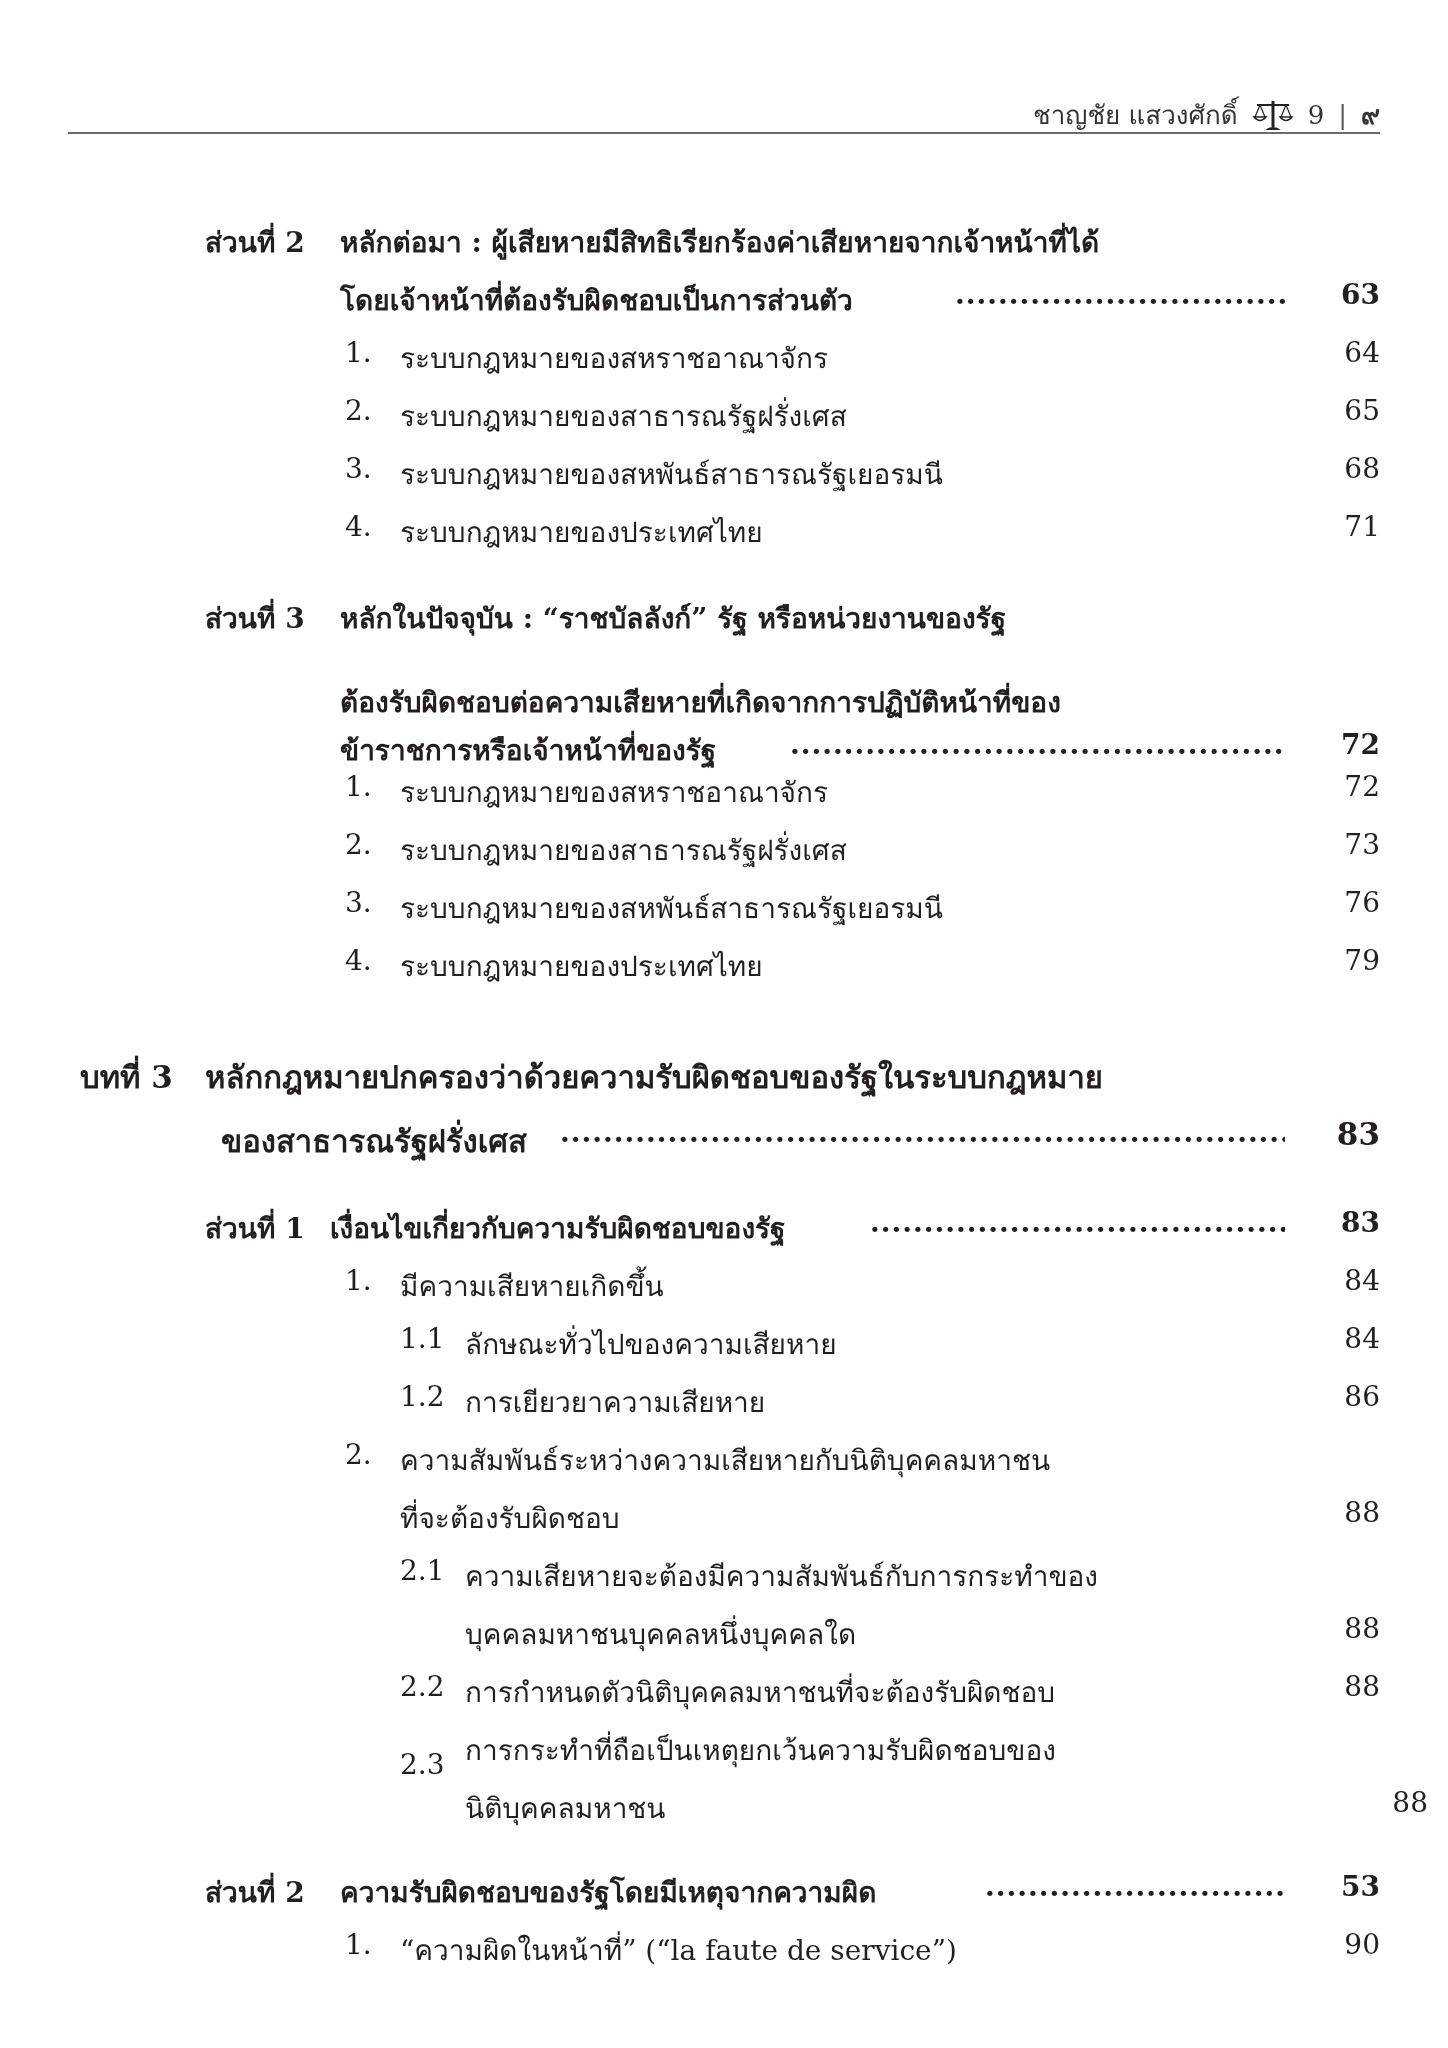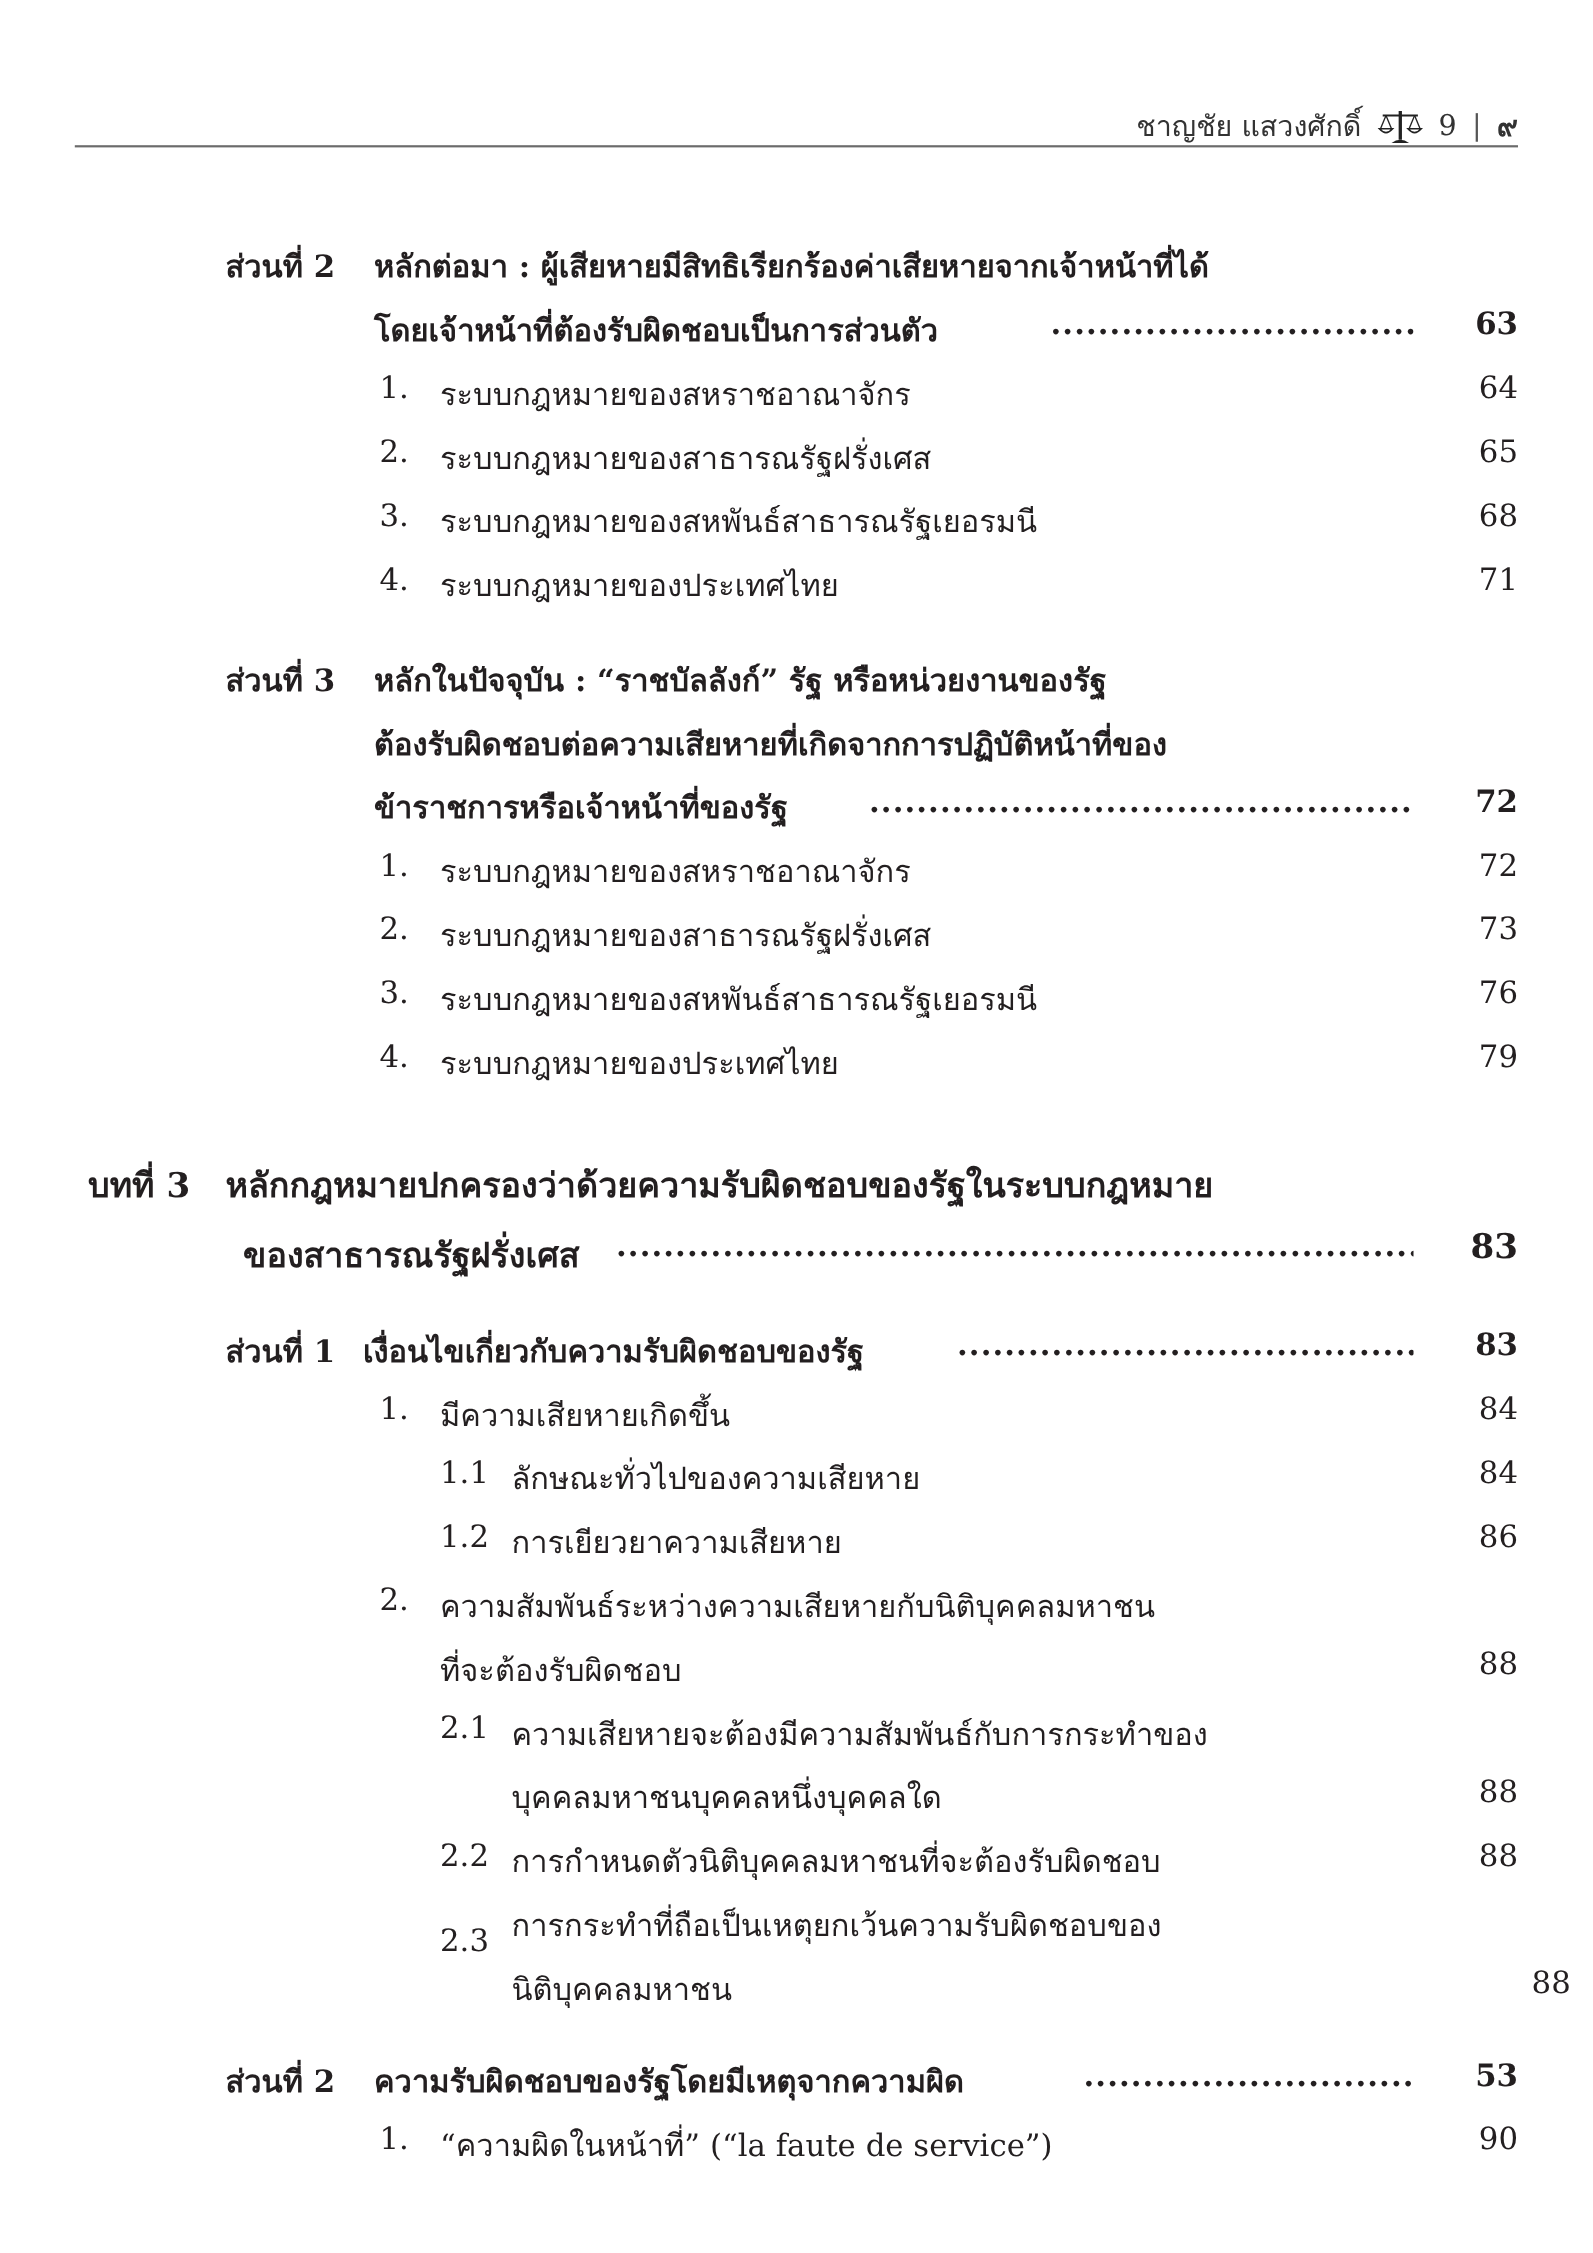--- a/index.html
+++ b/index.html
@@ -89,24 +89,24 @@
   <span class="txt" style="position:absolute;left:345px;">4.</span>
   <span class="txt" style="position:absolute;left:400px;">ระบบกฎหมายของประเทศไทย</span>
   <span class="page">71</span>
 </div>
 
 <div>
   <div class="row sec bold" style="top:596px;">
     <span class="txt" style="position:absolute;left:205px;">ส่วนที่ 3</span>
     <span class="txt" style="position:absolute;left:340px;">หลักในปัจจุบัน : “ราชบัลลังก์” รัฐ  หรือหน่วยงานของรัฐ</span>
   </div>
-  <div class="row sec bold" style="top:654px;">
+  <div class="row sec bold" style="top:680px;">
     <span class="txt" style="position:absolute;left:340px;">ต้องรับผิดชอบต่อความเสียหายที่เกิดจากการปฏิบัติหน้าที่ของ</span>
   </div>
-  <div class="row sec bold" style="top:712px;">
+  <div class="row sec bold" style="top:728px;">
     <span class="txt" style="position:absolute;left:340px;">ข้าราชการหรือเจ้าหน้าที่ของรัฐ</span>
     <span class="leaders" style="position:absolute;left:790px;width:495px;">............................................................................................................................................................</span>
     <span class="page">72</span>
   </div>
 </div>
 
 <div class="row item" style="top:770px;">
   <span class="txt" style="position:absolute;left:345px;">1.</span>
   <span class="txt" style="position:absolute;left:400px;">ระบบกฎหมายของสหราชอาณาจักร</span>
   <span class="page">72</span>

